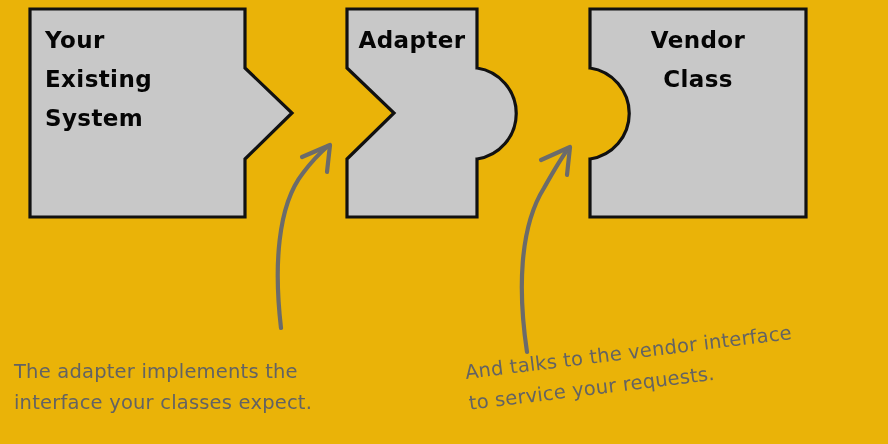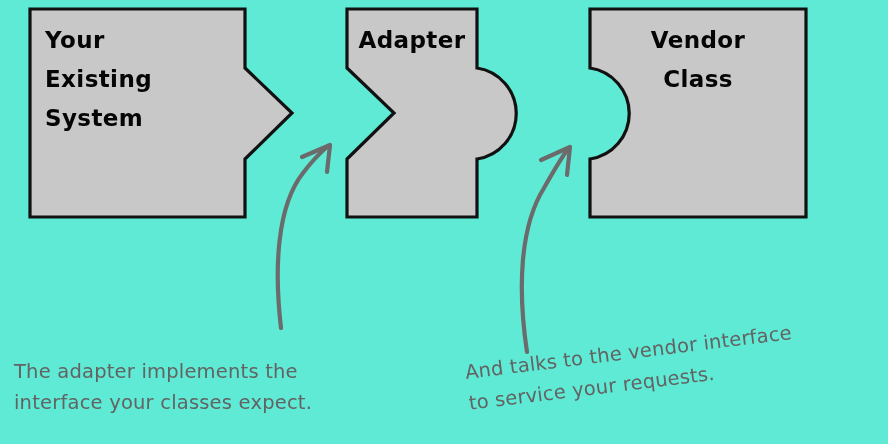--- a/index.html
+++ b/index.html
@@ -8,21 +8,21 @@
     padding: 0;
     background: #ffffff;
   }
   body {
     font-family: "DejaVu Sans", sans-serif;
   }
   #canvas {
     position: relative;
     width: 888px;
     height: 444px;
-    background: #5eead4;
+    background: #eab308;
     overflow: hidden;
   }
   #diagram-svg {
     position: absolute;
     left: 0;
     top: 0;
     width: 888px;
     height: 444px;
   }
   .box-label {

